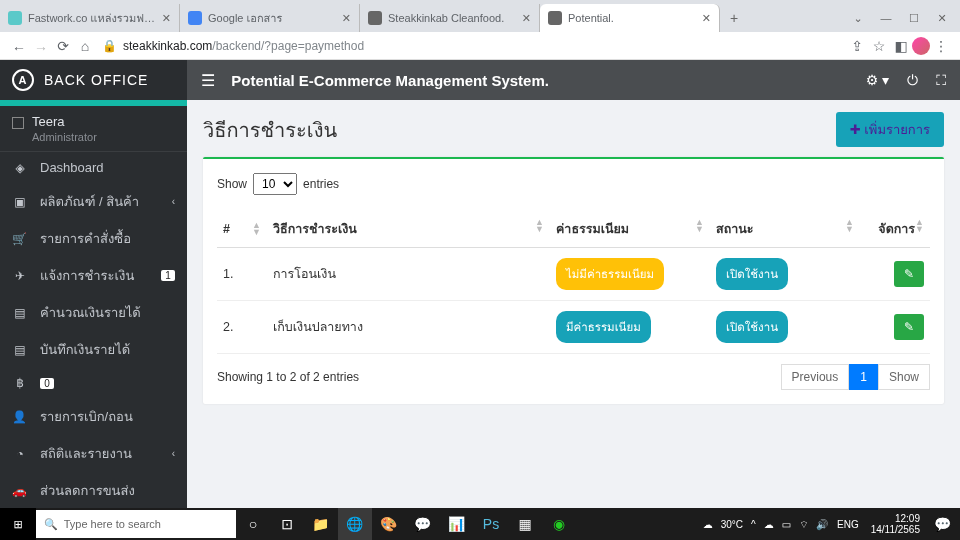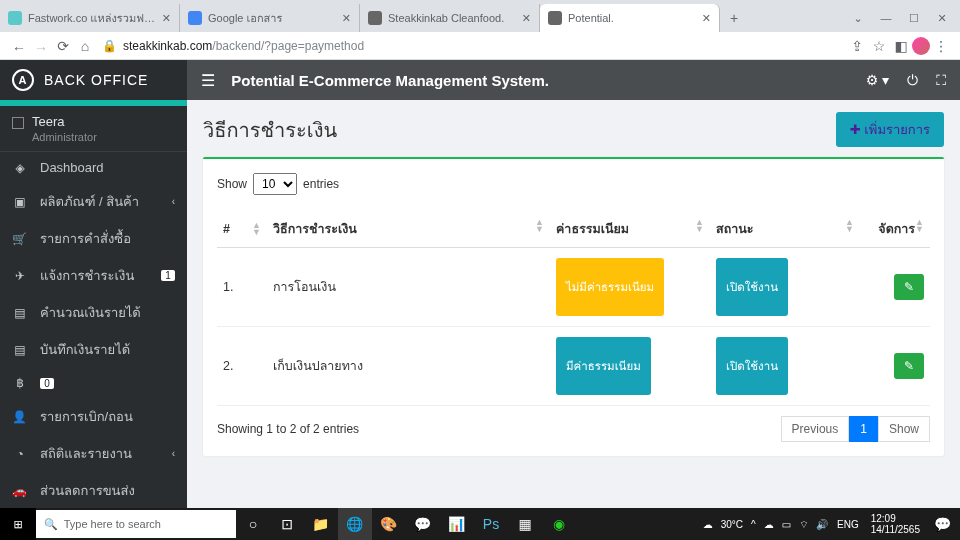--- a/index.html
+++ b/index.html
@@ -52,38 +52,38 @@
 .panel{background:#fff;border-top:2px solid #1cb84f;border-radius:2px;box-shadow:0 0 2px rgba(0,0,0,.1);padding:14px}
 .tbl-top{display:flex;align-items:center;font-size:12px;color:#333;margin-bottom:16px}
 .len-sel{margin:0 6px;padding:2px 4px;font-size:12px}
 .search-wrap{margin-left:auto;display:flex;align-items:center}
 .search-wrap input{margin-left:6px;padding:3px 6px;font-size:12px;border:1px solid #ccc;border-radius:3px;width:130px}
 
 table{width:100%;border-collapse:collapse;font-size:12.5px}
 th{text-align:left;padding:8px 6px;border-bottom:1px solid #ddd;color:#333;font-weight:bold;position:relative}
 th .sort{float:right;color:#bbb;font-size:9px;line-height:7px}
 td{padding:10px 6px;border-bottom:1px solid #eee;color:#333}
-.badge{display:inline-block;padding:20px 10px;border-radius:3px;color:#fff;font-size:11.5px}
+.badge{display:inline-block;padding:7px 10px;border-radius:10px;color:#fff;font-size:11.5px}
 .bg-warn{background:#ffc107;color:#fff}
 .bg-info{background:#17a2b8}
 .edit-btn{background:#28a745;color:#fff;border:none;width:30px;height:26px;border-radius:3px;cursor:pointer;font-size:12px}
 
 .tbl-bot{display:flex;align-items:center;font-size:12px;color:#333;margin-top:10px}
 .pager{margin-left:auto;display:flex}
 .pg{padding:5px 10px;border:1px solid #ddd;font-size:12px;color:#666;cursor:pointer}
 .pg.active{background:#007bff;color:#fff;border-color:#007bff}
 
 .taskbar{position:absolute;bottom:0;left:0;right:0;height:32px;background:#1c1c1c;display:flex;align-items:center;color:#fff;font-size:11px}
 .tb-start{width:36px;height:32px;display:flex;align-items:center;justify-content:center;background:#000;cursor:pointer}
 .tb-search{display:flex;align-items:center;background:#fff;color:#666;height:28px;padding:0 8px;width:200px;margin:0;font-size:11px}
 .tb-search .ci{margin-right:6px}
 .tb-icons{display:flex;height:32px}
 .tb-ico{width:34px;height:32px;display:flex;align-items:center;justify-content:center;cursor:pointer;font-size:14px}
 .tb-sys{margin-left:auto;display:flex;align-items:center;gap:8px;padding:0 6px;font-size:10px}
-.tb-clock{text-align:left;line-height:11px;font-size:10px;padding:0 6px}
+.tb-clock{text-align:right;line-height:11px;font-size:10px;padding:0 6px}
 </style>
 </head>
 <body>
 
 <div class="chrome-top">
   <div id="tabs-holder" style="display:flex">
       <div class="tab">
         <span class="ti" style="background:#5bc9c9;border-radius:3px"></span>
         <span class="tt">Fastwork.co แหล่งรวมฟรีแลนซ์คุณภ</span>
         <span class="tx">✕</span>

